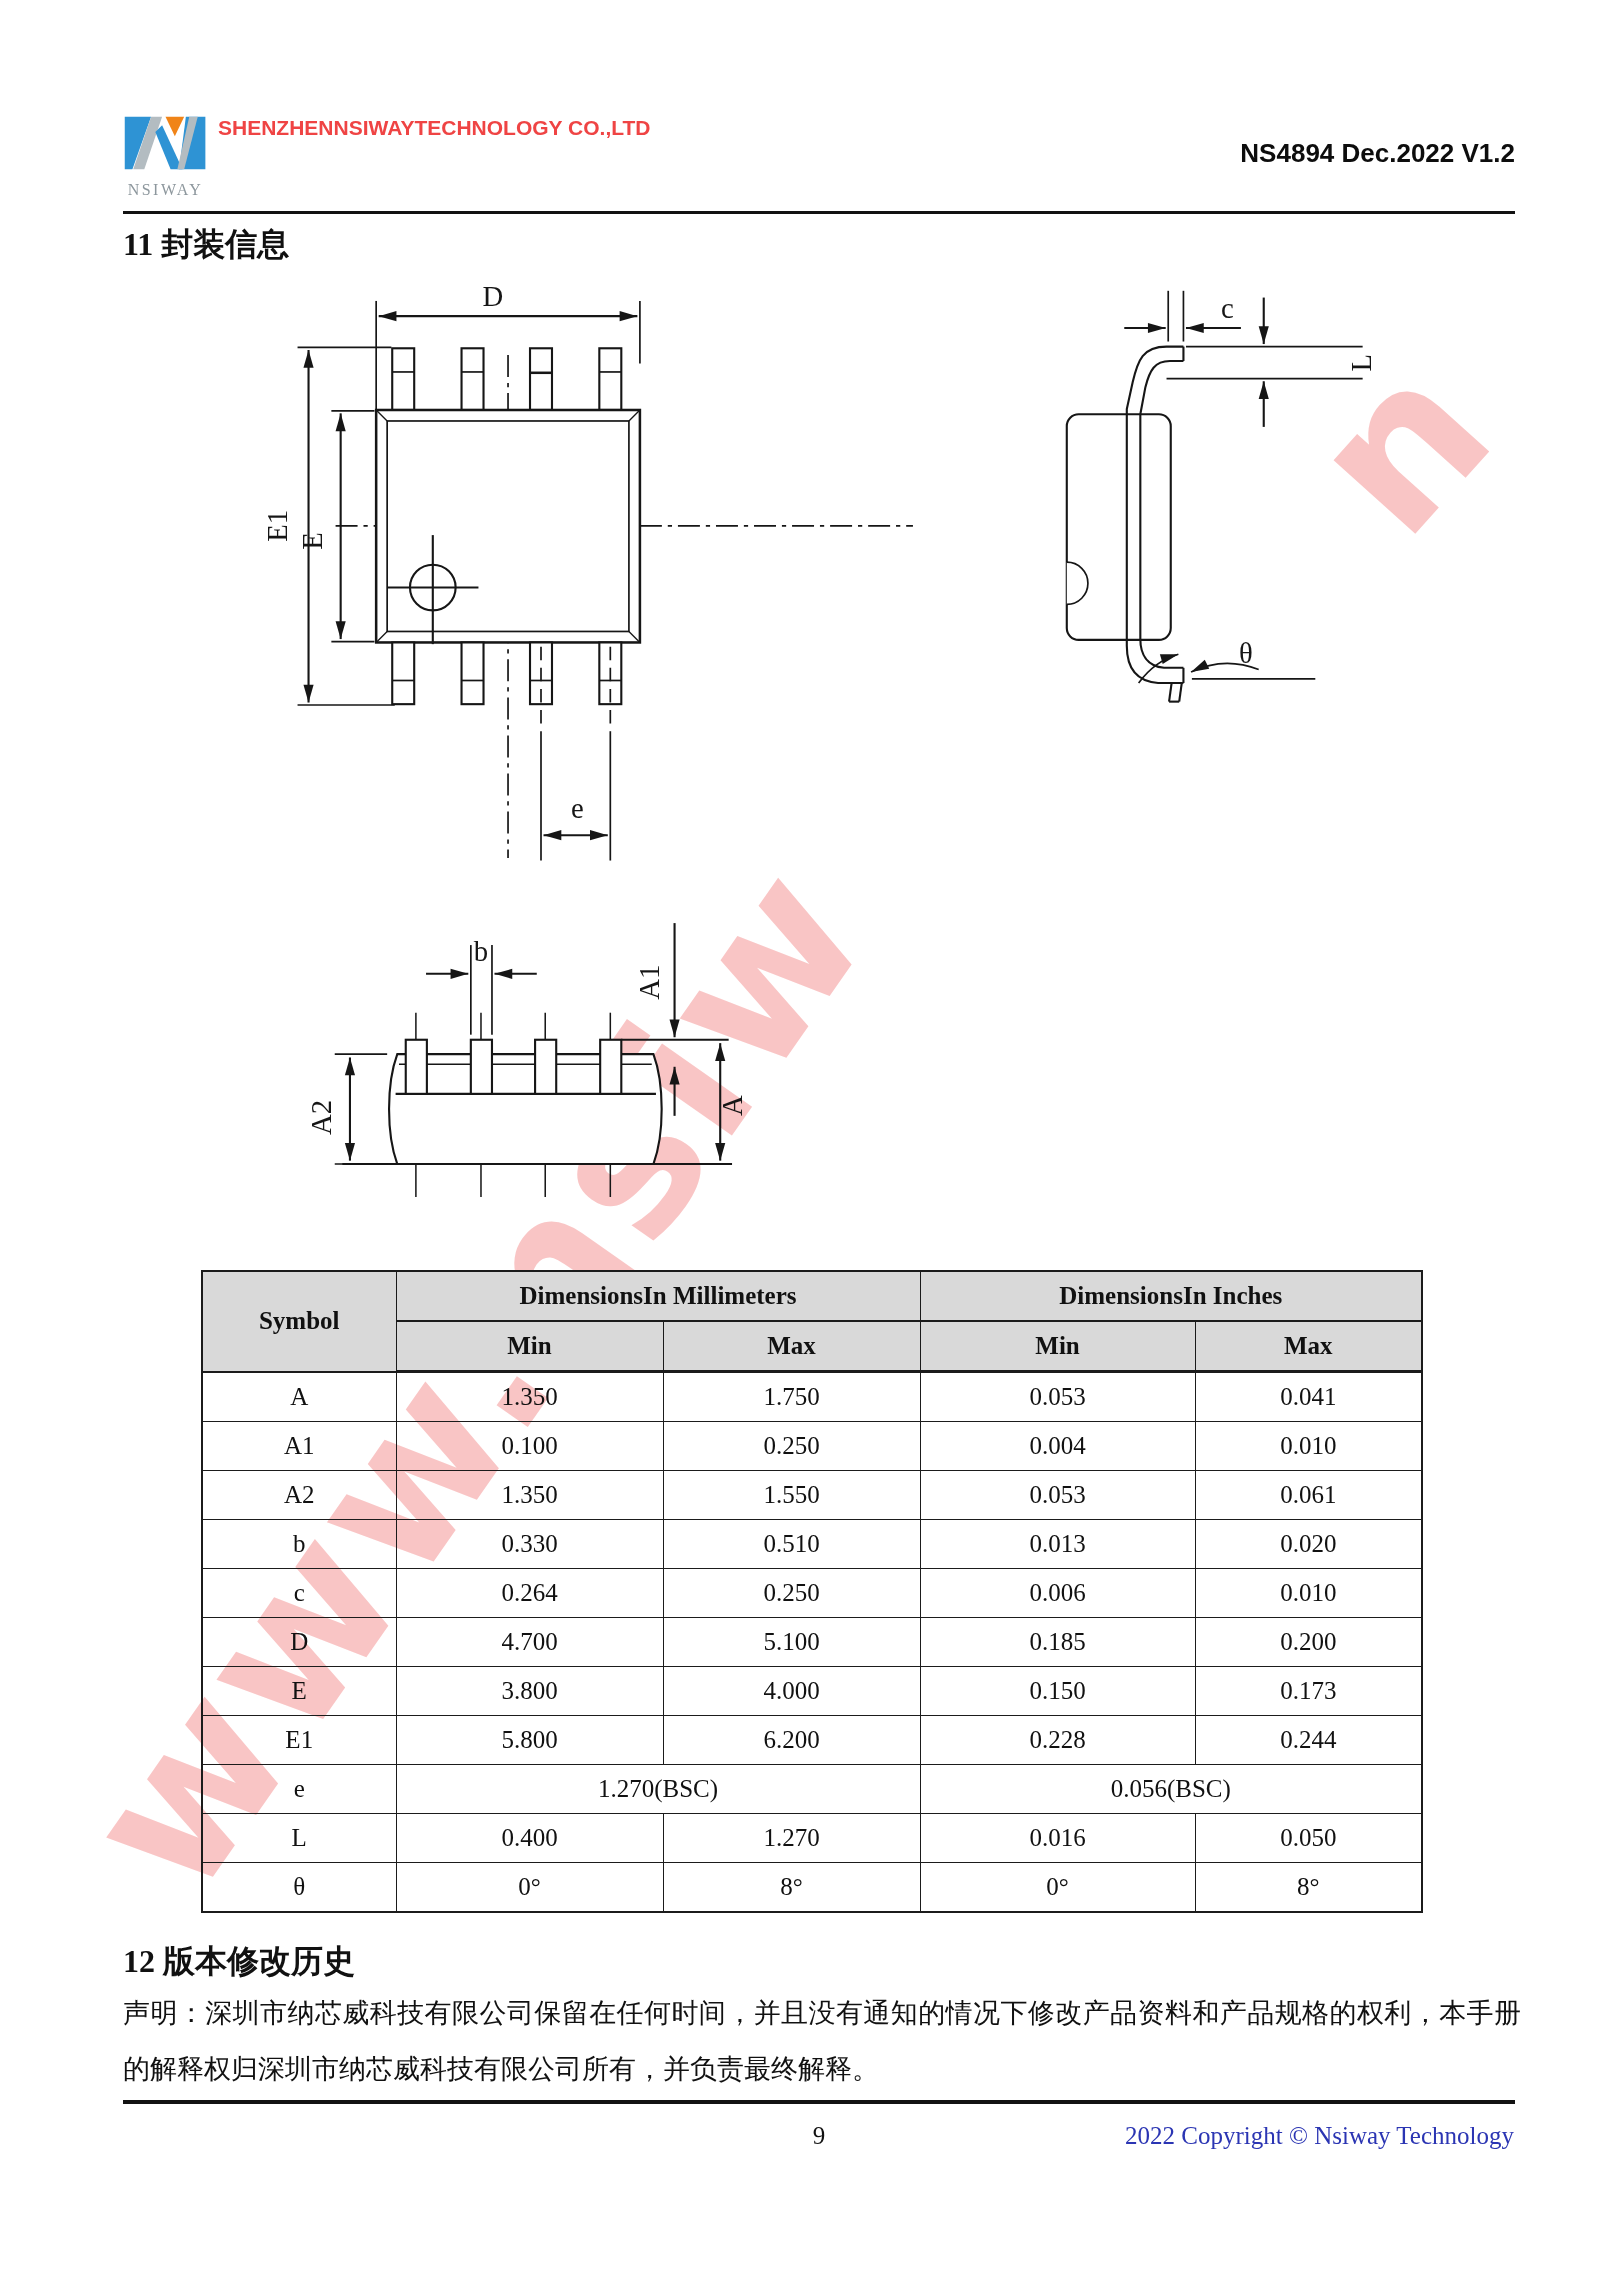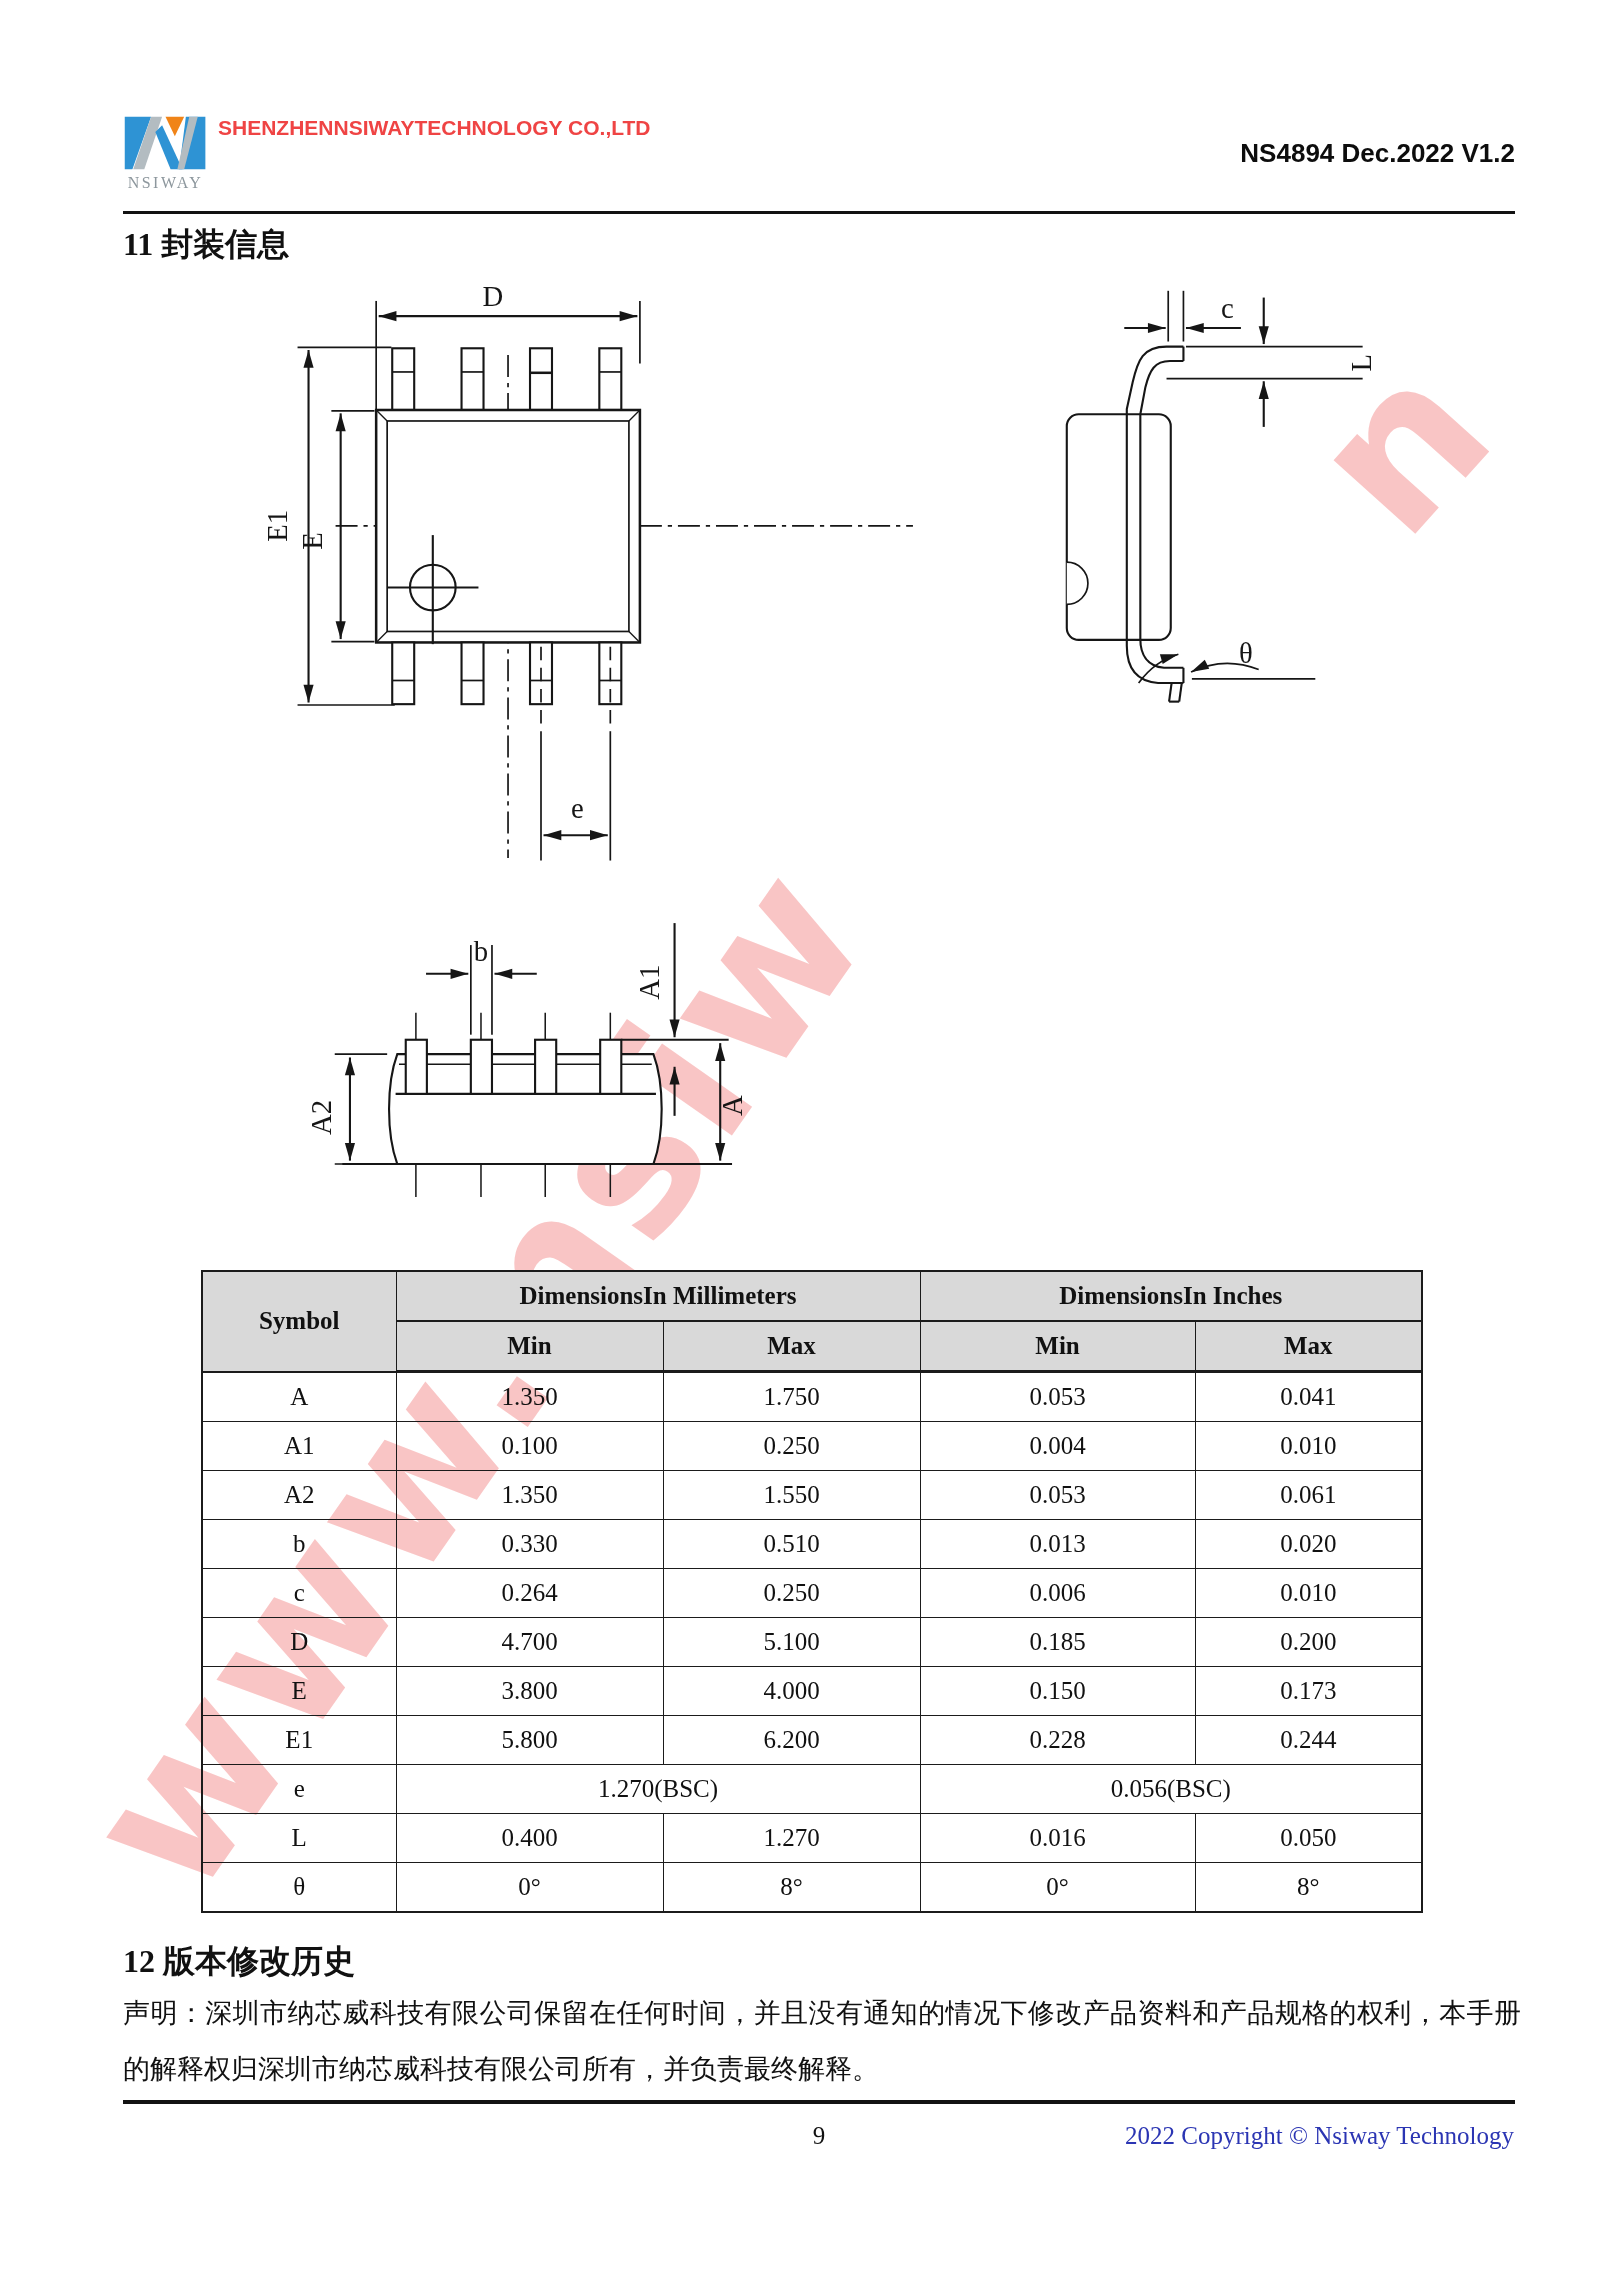--- a/index.html
+++ b/index.html
@@ -10,21 +10,21 @@
   .wm{position:absolute;left:0;top:0;z-index:0;font-family:"DejaVu Sans",sans-serif;
       font-weight:700;font-size:201px;letter-spacing:6.8px;color:rgba(244,150,150,.55);
       white-space:nowrap;transform-origin:0 0;user-select:none}
   #watermark-a{transform:translate(39px,1799px) rotate(-55deg)}
   #watermark-b{transform:translate(1265px,421px) rotate(-48deg)}
 
   
   #header{position:absolute;left:123px;top:113px;width:1392px;height:91px;z-index:2}
   #logo-block{position:absolute;left:0;top:1.7px;width:85px}
   #logo-mark{display:block}
-  #logo-text{width:85px;text-align:center;font-size:16px;letter-spacing:2.5px;color:#8d979d;margin-top:3px}
+  #logo-text{width:85px;text-align:center;font-size:16px;letter-spacing:2.5px;color:#8d979d;margin-top:10px}
   #company-block{position:absolute;left:95px;top:0}
   #company-cn{font-family:"Liberation Sans",sans-serif;font-weight:bold;font-size:35px;color:#27a7e0;line-height:42px}
   #company-en{font-family:"Liberation Sans",sans-serif;font-weight:bold;font-size:21px;color:#ef4444;line-height:29px}
   #doc-ref{position:absolute;right:0;top:25px;font-family:"Liberation Sans",sans-serif;
            font-weight:bold;font-size:26px;color:#0d0d0d}
   #rule-top{position:absolute;left:123px;top:211px;width:1392px;height:3.4px;background:#121212;z-index:2}
 
   
   #sec11-title{position:absolute;left:123px;top:223px;font-size:32px;font-weight:bold;z-index:2}
   #sec12-title{position:absolute;left:123px;top:1940px;font-size:32px;font-weight:bold;z-index:2}

